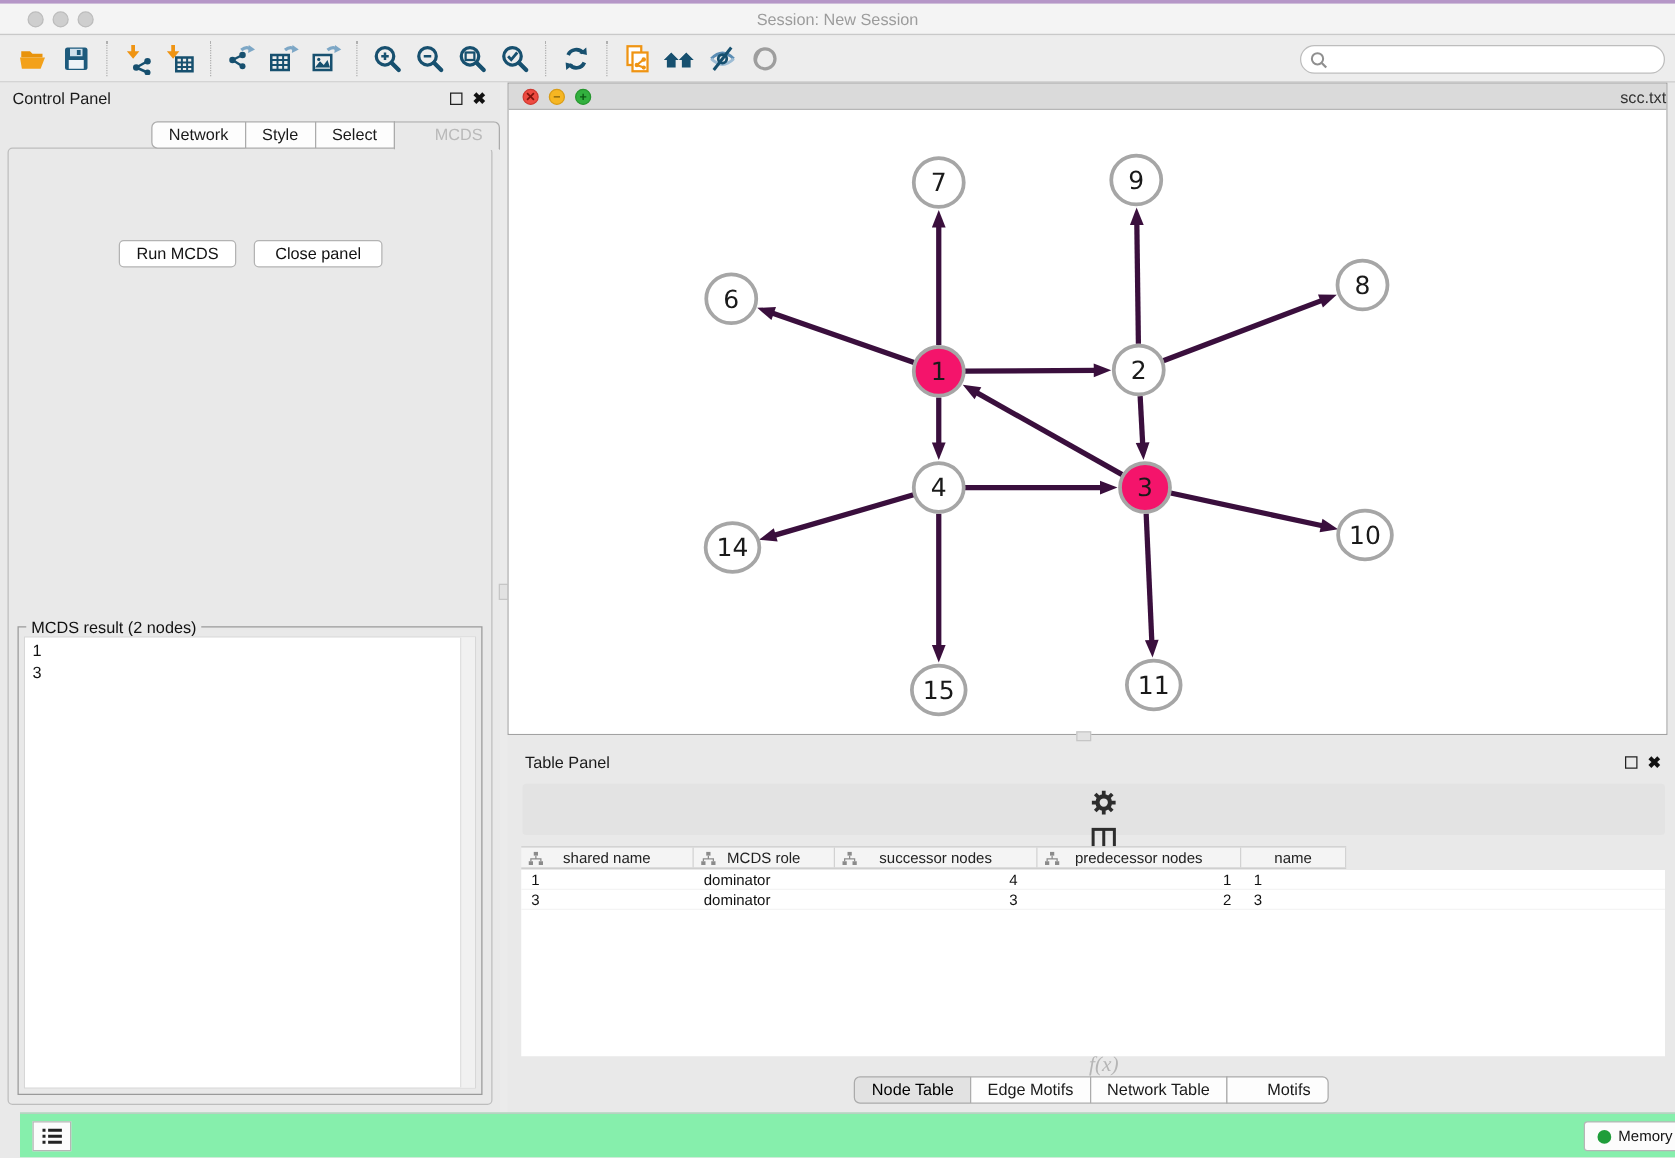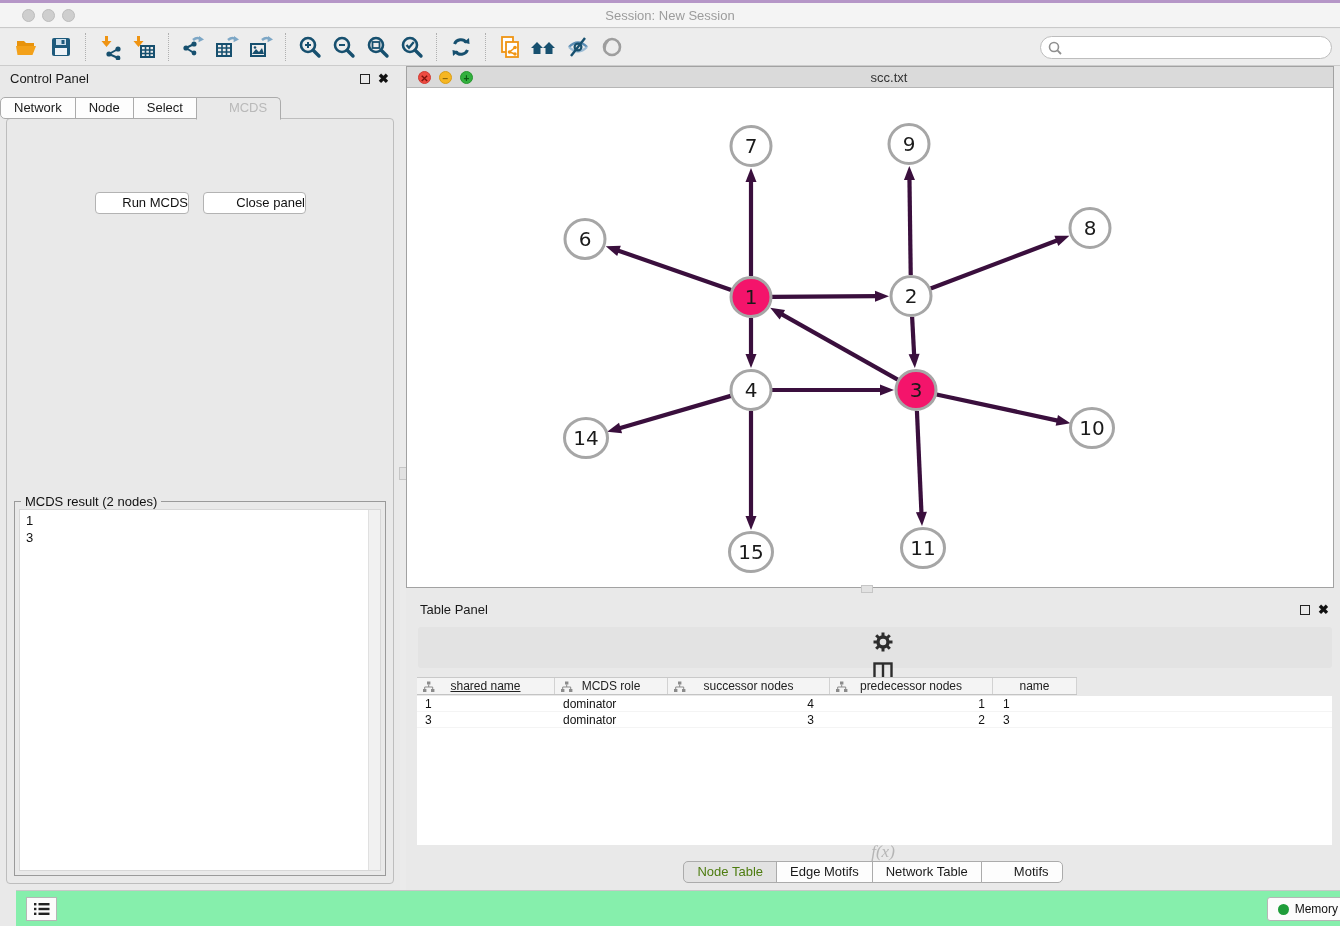--- a/index.html
+++ b/index.html
@@ -18,45 +18,45 @@
   .tsep { width:1px; height:28px; border-left:1px dotted #b0b0b0; margin:0 7px; flex:0 0 auto; }
   .search-wrap { position:absolute; right:8px; top:7px; width:292px; height:23px; background:#fff; border:1px solid #bdbdbd; border-radius:12px; display:flex; align-items:center; padding-left:6px; }
   .search-wrap input { border:none; outline:none; flex:1; font-size:12px; background:transparent; height:100%; }
 
   
   .control-panel { position:absolute; left:0; top:66px; width:400px; height:824px; background:#e9e9e9; }
   .panel-head { position:absolute; left:0; right:0; top:4px; height:20px; }
   .panel-head .ph-title { position:absolute; left:10px; top:1px; font-size:13px; color:#1a1a1a; }
   .float-ic { position:absolute; top:4px; width:10px; height:10px; border:1.5px solid #222; }
   .close-ic { position:absolute; top:1px; font-size:13px; font-weight:bold; color:#111; line-height:16px; }
-  .cp-tabs { position:absolute; top:31px; left:0; right:0; display:flex; justify-content:flex-start; z-index:2; }
+  .cp-tabs { position:absolute; top:31px; left:0; right:0; display:flex; justify-content:flex-end; z-index:2; }
   .tab { height:22px; line-height:20px; padding:0 13px; font-size:13px; background:#fdfdfd; border:1px solid #ababab; margin-left:-1px; color:#1a1a1a; cursor:default; }
   .tab.first { border-top-left-radius:5px; border-bottom-left-radius:5px; margin-left:0; }
   .tab.last { border-top-right-radius:5px; border-bottom-right-radius:5px;padding-left:32px; }
   .cp-tabs .tab.active { background:#e9e9e9; color:#b9b9b9; border-bottom-color:#e9e9e9; height:23px; border-bottom-left-radius:0; border-bottom-right-radius:0; }
   .cp-frame { position:absolute; left:6px; right:6px; top:52px; bottom:6px; border:1px solid #bdbdbd; border-radius:4px; background:#e9e9e9; }
   .opt-label { position:absolute; top:70px; left:0; right:0; text-align:center; font-size:13px; color:#111; }
   .criterion { position:absolute; top:91px; left:44px; width:312px; height:23px; background:#fff; border:1px solid #adadad; border-radius:5px; font-size:13px; color:#111; display:flex; align-items:center; padding-left:12px; }
   .stepper { position:absolute; right:6px; top:3px; width:13px; display:flex; flex-direction:column; align-items:center; gap:2px; }
   .chev-up { width:0; height:0; border-left:4px solid transparent; border-right:4px solid transparent; border-bottom:5px solid #4a4a4a; }
   .chev-dn { width:0; height:0; border-left:4px solid transparent; border-right:4px solid transparent; border-top:5px solid #4a4a4a; }
-  .btn { position:absolute; top:126px; height:22px; background:#fff; border:1px solid #b3b3b3; border-radius:4px; font-size:13px; color:#111; text-align:right; line-height:20px; }
+  .btn { position:absolute; top:126px; height:22px; background:#fff; border:1px solid #b3b3b3; border-radius:4px; font-size:13px; color:#111; text-align:center; line-height:20px; }
   .result-box { position:absolute; left:14px; right:14px; top:435px; bottom:14px; border:1px solid #9a9a9a; }
   .result-legend { position:absolute; top:-8px; left:6px; background:#e9e9e9; padding:0 4px; font-size:13px; color:#111; }
   .result-inner { position:absolute; left:4px; right:4px; top:7px; bottom:4px; background:#fff; border:1px solid #d7d7d7; }
   .result-scroll { position:absolute; right:0; top:0; bottom:0; width:12px; background:#f1f1f1; border-left:1px solid #e0e0e0; }
   .result-line { font-size:13px; color:#111; padding-left:6px; line-height:17px; }
   .vsplit { position:absolute; left:400px; top:66px; width:6px; height:824px; background:#ebebeb; }
   .grip-v { position:absolute; left:399px; top:467px; width:8px; height:13px; background:#e2e2e2; border:1px solid #c6c6c6; }
   .grip-h { position:absolute; left:861px; top:585px; width:12px; height:8px; background:#e2e2e2; border:1px solid #c6c6c6; }
 
   
   .net-window { position:absolute; left:406px; top:66px; width:928px; height:522px; border:1px solid #a2a2a2; background:#fff; }
   .net-titlebar { position:absolute; left:0; right:0; top:0; height:21px; background:#dadada; border-bottom:1px solid #b6b6b6; }
-  .net-titlebar .nt-title { position:absolute; left:0; right:0; top:0; height:21px; line-height:21px; text-align:center; font-size:13px; color:#333;padding-left:38px; }
+  .net-titlebar .nt-title { position:absolute; left:0; right:0; top:0; height:21px; line-height:21px; text-align:right; font-size:13px; color:#333;padding-left:38px; }
   .light { position:absolute; top:4px; width:13px; height:13px; border-radius:50%; font-size:10px; font-weight:bold; text-align:center; line-height:13px; }
   .light.red { background:#ee4b41; border:1px solid #cf3a32; color:#7d120c; }
   .light.yellow { background:#f6b622; border:1px solid #d99d17; color:#8d680a; }
   .light.green { background:#32b03e; border:1px solid #27962f; color:#0c5a14; }
   .net-canvas { position:absolute; left:0; right:0; top:21px; bottom:0; background:#fff; }
 
   
   .table-panel { position:absolute; left:406px; top:597px; width:934px; height:293px; background:#e9e9e9; }
   .tp-toolbar { position:absolute; left:12px; right:8px; top:30px; height:41px; background:#e3e3e3; border-radius:3px; display:flex; align-items:center; padding-left:16px;flex-direction:column; }
   .tp-btn { width:37px; height:30px; display:flex; align-items:center; justify-content:center; flex:0 0 auto; }
@@ -65,21 +65,21 @@
   .th-cell { position:relative; border-right:1px solid #d2d2d2; font-size:12px; color:#222; display:flex; align-items:center; justify-content:center; }
   .th-cell svg { position:absolute; left:5px; top:3px; }
   .tbl-body { position:absolute; left:11px; right:8px; top:99px; height:149px; background:#fff; }
   .tbl-row { display:flex; height:16px; line-height:16px; font-size:12px; color:#111; border-bottom:1px solid #f4f4f4; }
   .td { overflow:hidden; white-space:nowrap; }
   .al-l { text-align:left; padding-left:8px; }
   .al-r { text-align:right; padding-right:16px; }
   .al-r2 { text-align:right; padding-right:8px; }
   .al-l2 { text-align:left; padding-left:10px; }
   .tp-tabs { position:absolute; left:0; right:0; top:264px; display:flex; justify-content:center; }
-  .tp-tabs .tab.active { background:#e2e2e2; color:#4d7c0f; }
+  .tp-tabs .tab.active { background:#e2e2e2; color:#000000; }
 
   
   .statusbar { position:absolute; left:16px; bottom:0; width:1340px; height:36px; background:#86efac; border-top:1px solid #c8c8c8; }
   .list-btn { position:absolute; left:10px; top:6px; width:31px; height:24px; background:#fcfcfc; border:1px solid #b6b6b6; display:flex; align-items:center; justify-content:center; }
   .memory-btn { position:absolute; right:7px; top:6px; height:24px; background:#fcfcfc; border:1px solid #b6b6b6; border-radius:3px; display:flex; align-items:center; padding:0 10px; gap:6px; font-size:12px; color:#111; }
   .mem-dot { width:11px; height:11px; border-radius:50%; }
 </style>
 </head>
 <body>
 
@@ -230,21 +230,21 @@
 </div>
 
 <div class="control-panel">
   <div class="panel-head">
     <span class="ph-title">Control Panel</span>
     <span class="float-ic" style="left:360px"></span>
     <span class="close-ic" style="left:378px">✖</span>
   </div>
   <div class="cp-tabs" id="cp-tabs">
       <div class="tab first">Network</div>
-      <div class="tab">Node</div>
+      <div class="tab">Style</div>
       <div class="tab">Select</div>
       <div class="tab last active">MCDS</div>
     </div>
   <div class="cp-frame"></div>
   <div class="btn" style="left:95px; width:94px">Run MCDS</div>
   <div class="btn" style="left:203px; width:103px">Close panel</div>
   <div class="result-box">
     <span class="result-legend">MCDS result (2 nodes)</span>
     <div class="result-inner">
       <div id="result-lines" style="padding-top:2px">
@@ -383,21 +383,21 @@
           <path d="M2 9.3 h13 M2 12.6 h13 M6.3 6 v10 M10.6 6 v10" stroke="#b5b5b5" stroke-width="1.4"></path>
           <circle cx="18" cy="14.5" r="4.6" fill="#b5b5b5"></circle>
           <path d="M16 12.5 l4 4 M20 12.5 l-4 4" stroke="#fff" stroke-width="1.6"></path>
         </svg>
     </div>
     <div class="tp-btn">
       <span class="fx">f(x)</span>
     </div>
   </div>
   <div class="tbl-header" id="tbl-header">
-      <div class="th-cell" style="width: 138px; text-decoration: underline;">
+      <div class="th-cell" style="width: 138px;">
         <svg width="13" height="12">
           <g fill="#8b8b8b">
             <rect x="5" y="0.5" width="3.4" height="3"></rect>
             <rect x="1" y="8" width="3.4" height="3"></rect>
             <rect x="9" y="8" width="3.4" height="3"></rect>
           </g>
           <path d="M6.7 3.5 v2.5 M2.7 8 v-2 h8 v2" stroke="#8b8b8b" stroke-width="1" fill="none"></path>
         </svg>
         <span>shared name</span>
       </div>

